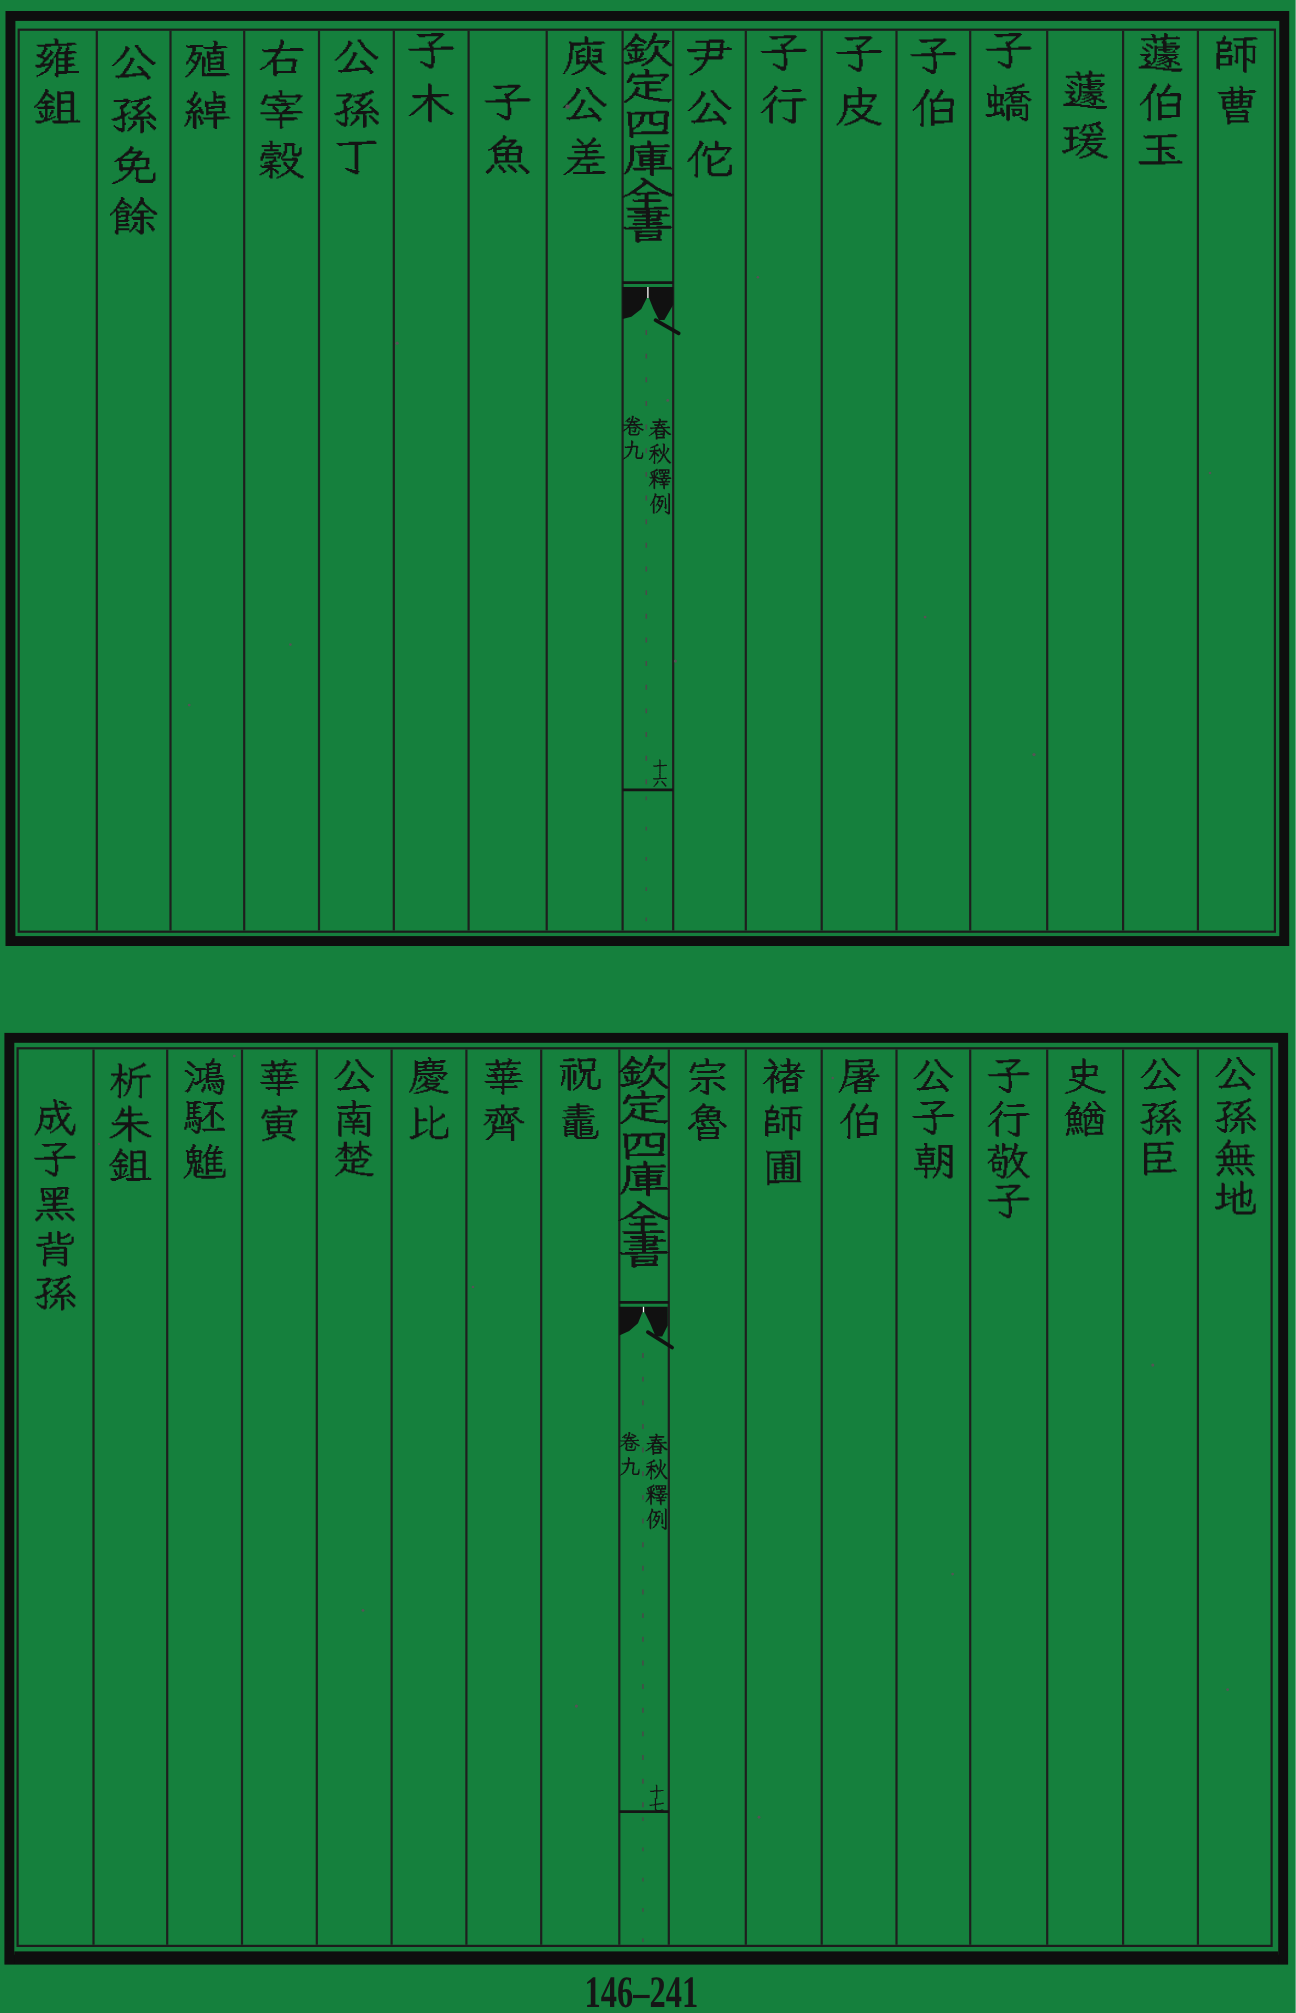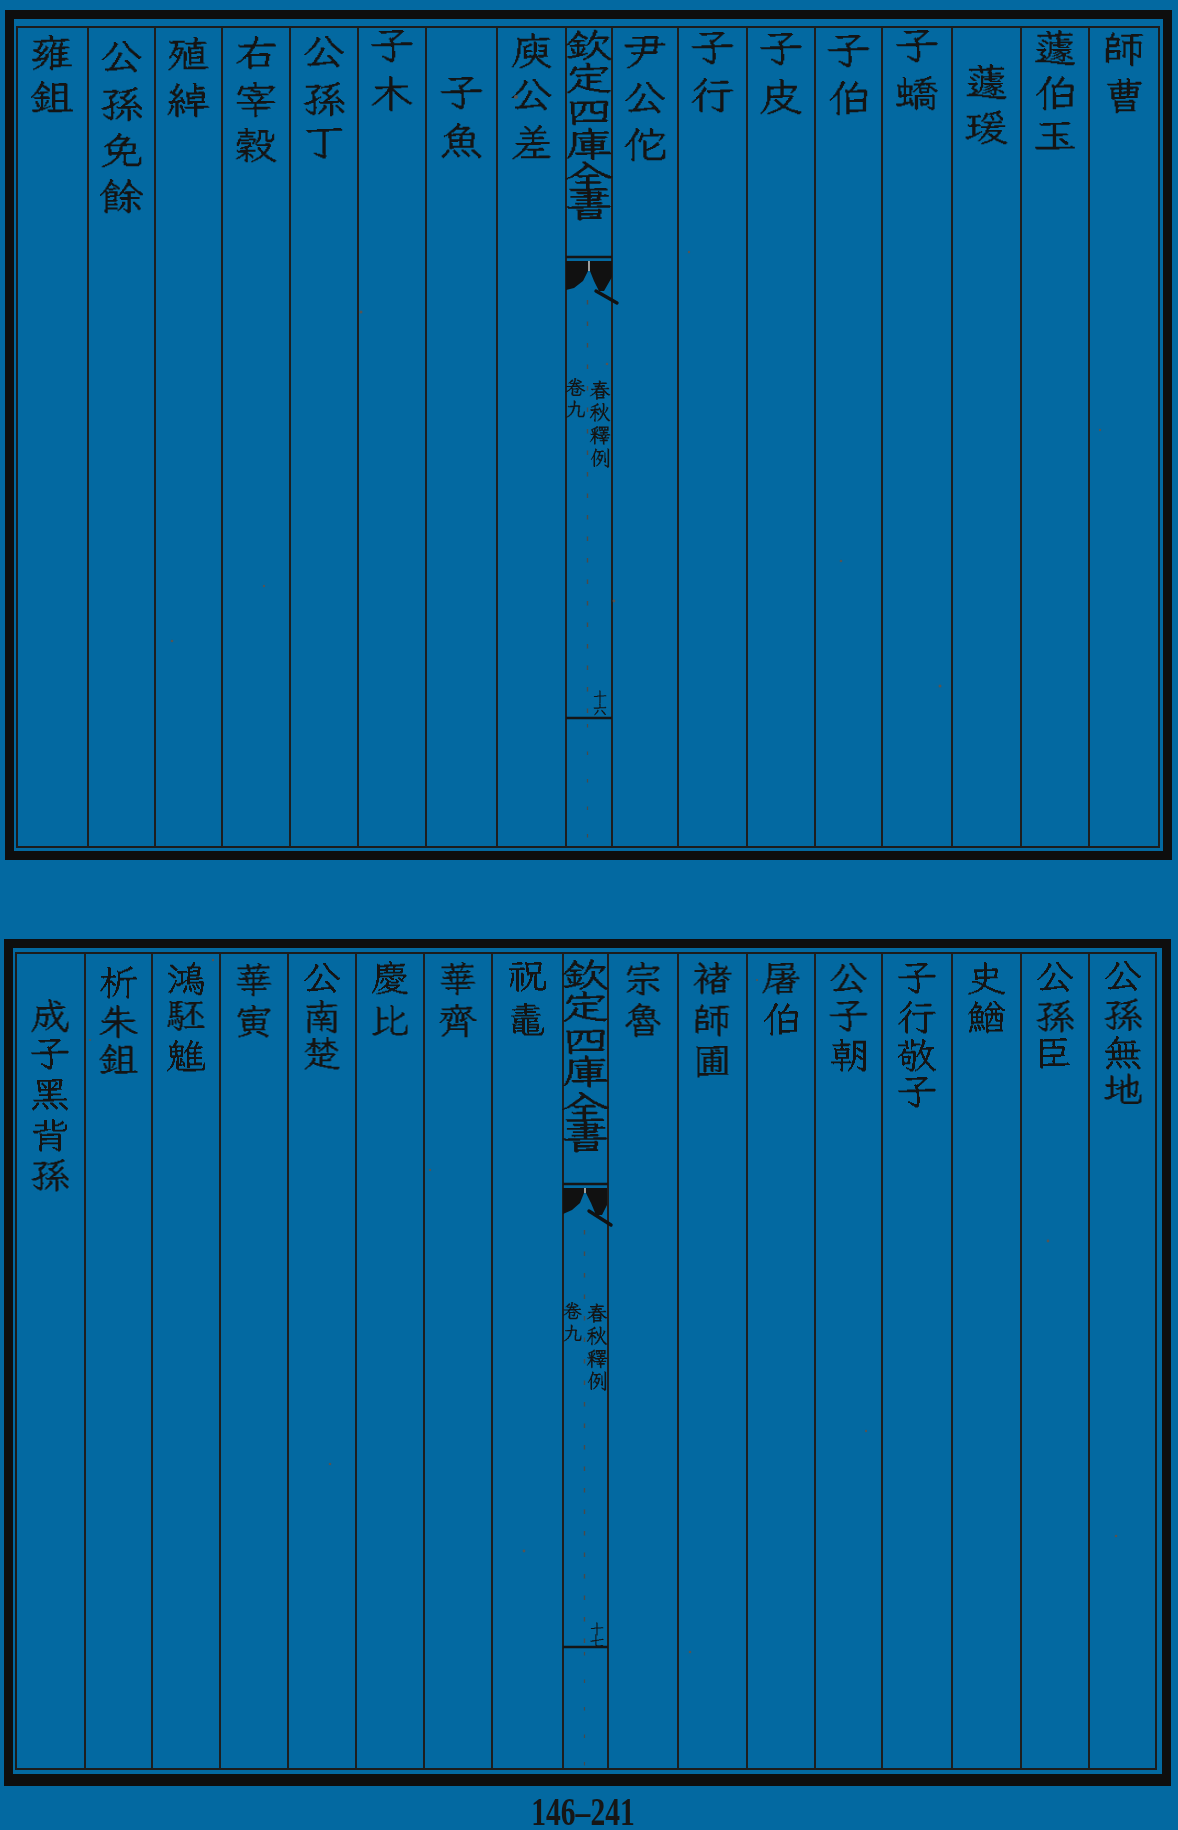--- a/index.html
+++ b/index.html
@@ -1,15 +1,15 @@
 <!DOCTYPE html>
 <html><head><meta charset="utf-8"><title>page</title>
 <style>
 html,body{margin:0;padding:0;background:#ffffff;}
-#page{position:relative;width:1178px;height:1830px;background:#0369a1;overflow:hidden;font-family:"Liberation Serif",serif;}
+#page{position:relative;width:1178px;height:1830px;background:#15803d;overflow:hidden;font-family:"Liberation Serif",serif;}
 svg{position:absolute;left:0;top:0;}
 </style></head><body>
 <div id="page">
 <svg width="1178" height="1830" viewBox="0 0 1178 1830" fill="#141414">
 <defs>
 <path id="u0" d="M15 0h3v1h-3zM16 1h3v4h-3zM26 4h7v1h-7zM8 5h26v1h-26zM1 6h29v1h-29zM2 7h11v1h-11zM19 7h1v1h-1zM26 7h1v1h-1zM7 8h2v1h-2zM19 8h3v2h-3zM26 8h2v1h-2zM7 9h3v2h-3zM25 9h3v2h-3zM18 10h3v2h-3zM6 11h3v2h-3zM12 11h1v1h-1zM25 11h2v1h-2zM12 12h2v1h-2zM18 12h2v1h-2zM24 12h9v1h-9zM5 13h3v2h-3zM12 13h3v1h-3zM17 13h17v1h-17zM11 14h3v1h-3zM17 14h13v1h-13zM1 15h6v1h-6zM10 15h4v1h-4zM16 15h3v2h-3zM24 15h3v3h-3zM1 16h5v1h-5zM10 16h3v1h-3zM2 17h5v1h-5zM9 17h3v1h-3zM15 17h4v1h-4zM4 18h7v1h-7zM15 18h1v1h-1zM17 18h2v1h-2zM24 18h8v1h-8zM6 19h5v1h-5zM14 19h1v1h-1zM17 19h15v1h-15zM7 20h3v1h-3zM12 20h3v3h-3zM17 20h12v1h-12zM6 21h3v1h-3zM17 21h2v4h-2zM24 21h3v3h-3zM6 22h2v1h-2zM5 23h2v1h-2zM11 23h4v1h-4zM4 24h10v1h-10zM24 24h8v1h-8zM0 25h14v1h-14zM17 25h16v1h-16zM0 26h8v1h-8zM11 26h2v1h-2zM17 26h13v1h-13zM1 27h4v1h-4zM10 27h3v1h-3zM17 27h2v4h-2zM24 27h3v4h-3zM9 28h3v1h-3zM8 29h3v2h-3zM7 31h3v1h-3zM17 31h19v2h-19zM5 32h4v1h-4zM4 33h3v1h-3zM16 33h10v1h-10zM3 34h3v1h-3zM16 34h3v2h-3zM1 35h3v1h-3zM1 36h1v1h-1zM17 36h2v1h-2z"></path>
 <path id="u1" d="M9 0h2v1h-2zM9 1h3v2h-3zM19 2h2v1h-2zM25 2h7v1h-7zM8 3h3v1h-3zM19 3h14v2h-14zM8 4h4v1h-4zM7 5h7v1h-7zM19 5h3v6h-3zM30 5h3v6h-3zM7 6h3v1h-3zM11 6h4v1h-4zM6 7h3v2h-3zM12 7h4v1h-4zM13 8h4v1h-4zM5 9h3v1h-3zM14 9h3v1h-3zM5 10h2v1h-2zM15 10h2v1h-2zM4 11h3v1h-3zM8 11h7v1h-7zM19 11h14v2h-14zM3 12h13v1h-13zM3 13h2v1h-2zM6 13h6v1h-6zM19 13h6v1h-6zM30 13h3v7h-3zM2 14h2v1h-2zM9 14h2v2h-2zM19 14h3v6h-3zM1 15h2v1h-2zM0 16h2v1h-2zM8 16h8v1h-8zM0 17h1v1h-1zM2 17h15v1h-15zM3 18h14v1h-14zM9 19h2v8h-2zM14 20h2v2h-2zM19 20h14v2h-14zM4 21h2v2h-2zM13 22h3v1h-3zM19 22h3v6h-3zM30 22h3v8h-3zM4 23h3v1h-3zM13 23h2v1h-2zM5 24h2v1h-2zM13 24h1v1h-1zM5 25h3v2h-3zM12 25h2v1h-2zM12 26h1v1h-1zM16 26h2v1h-2zM6 27h1v1h-1zM8 27h3v1h-3zM14 27h3v1h-3zM8 28h7v1h-7zM20 28h2v2h-2zM7 29h6v1h-6zM35 29h1v1h-1zM1 30h10v1h-10zM15 30h23v2h-23zM1 31h7v1h-7zM2 32h4v1h-4zM16 32h12v1h-12z"></path>
 <path id="u2" d="M19 0h3v2h-3zM11 1h2v1h-2zM11 2h3v1h-3zM20 2h3v1h-3zM11 3h4v1h-4zM21 3h3v2h-3zM11 4h3v1h-3zM10 5h4v1h-4zM22 5h3v2h-3zM10 6h3v1h-3zM9 7h3v2h-3zM23 7h3v1h-3zM24 8h3v1h-3zM8 9h3v1h-3zM24 9h4v1h-4zM7 10h4v1h-4zM25 10h4v1h-4zM7 11h3v1h-3zM26 11h4v1h-4zM6 12h3v1h-3zM15 12h3v1h-3zM27 12h4v1h-4zM5 13h3v1h-3zM15 13h4v1h-4zM28 13h4v1h-4zM4 14h3v1h-3zM15 14h3v2h-3zM29 14h4v1h-4zM4 15h2v1h-2zM30 15h4v1h-4zM3 16h2v1h-2zM14 16h3v2h-3zM31 16h5v1h-5zM2 17h2v1h-2zM32 17h4v1h-4zM1 18h2v1h-2zM13 18h3v2h-3zM33 18h2v1h-2zM0 19h2v1h-2zM12 20h3v2h-3zM21 20h3v1h-3zM21 21h4v1h-4zM11 22h3v1h-3zM22 22h4v1h-4zM10 23h4v1h-4zM23 23h3v1h-3zM10 24h3v1h-3zM24 24h3v1h-3zM9 25h3v2h-3zM25 25h3v1h-3zM24 26h5v1h-5zM8 27h3v1h-3zM17 27h13v1h-13zM7 28h23v1h-23zM3 29h17v1h-17zM27 29h4v1h-4zM3 30h11v1h-11zM28 30h4v1h-4zM5 31h1v1h-1zM29 31h3v1h-3zM29 32h2v1h-2z"></path>
 <path id="u3" d="M30 0h2v1h-2zM29 1h4v1h-4zM26 2h7v1h-7zM10 3h4v1h-4zM23 3h8v1h-8zM2 4h14v1h-14zM19 4h9v1h-9zM2 5h13v1h-13zM16 5h10v1h-10zM12 6h3v1h-3zM16 6h1v1h-1zM23 6h3v1h-3zM11 7h3v1h-3zM22 7h4v1h-4zM10 8h3v1h-3zM21 8h4v1h-4zM30 8h1v1h-1zM8 9h5v1h-5zM21 9h3v1h-3zM29 9h3v1h-3zM7 10h5v1h-5zM17 10h6v1h-6zM28 10h4v1h-4zM7 11h4v1h-4zM17 11h5v1h-5zM28 11h3v1h-3zM7 12h3v1h-3zM18 12h4v1h-4zM27 12h3v1h-3zM8 13h2v2h-2zM20 13h3v1h-3zM26 13h3v1h-3zM21 14h7v1h-7zM8 15h3v2h-3zM15 15h1v1h-1zM22 15h5v1h-5zM30 15h1v1h-1zM13 16h3v1h-3zM22 16h4v1h-4zM29 16h3v1h-3zM8 17h6v1h-6zM21 17h4v1h-4zM30 17h3v1h-3zM8 18h5v1h-5zM20 18h4v1h-4zM31 18h3v1h-3zM7 19h5v1h-5zM19 19h3v1h-3zM31 19h4v1h-4zM5 20h6v1h-6zM14 20h1v1h-1zM18 20h18v1h-18zM2 21h9v1h-9zM14 21h18v1h-18zM33 21h4v1h-4zM0 22h7v1h-7zM9 22h2v4h-2zM15 22h12v1h-12zM34 22h3v1h-3zM1 23h4v1h-4zM24 23h2v1h-2zM35 23h2v1h-2zM18 24h2v1h-2zM24 24h3v11h-3zM29 24h2v1h-2zM18 25h3v2h-3zM29 25h3v1h-3zM9 26h3v2h-3zM30 26h3v1h-3zM17 27h4v1h-4zM31 27h3v1h-3zM2 28h1v1h-1zM9 28h2v3h-2zM17 28h3v1h-3zM32 28h3v1h-3zM2 29h2v1h-2zM16 29h3v1h-3zM32 29h4v1h-4zM3 30h3v1h-3zM15 30h3v1h-3zM33 30h4v1h-4zM4 31h7v1h-7zM14 31h3v1h-3zM34 31h3v1h-3zM5 32h6v1h-6zM14 32h2v1h-2zM35 32h1v1h-1zM6 33h5v1h-5zM13 33h2v1h-2zM8 34h2v1h-2zM24 35h2v1h-2z"></path>
 <path id="u4" d="M15 0h2v1h-2zM15 1h3v1h-3zM14 2h4v1h-4zM14 3h3v1h-3zM13 4h4v1h-4zM22 4h2v1h-2zM12 5h14v1h-14zM11 6h14v1h-14zM10 7h4v1h-4zM21 7h4v1h-4zM9 8h4v1h-4zM20 8h4v1h-4zM8 9h3v1h-3zM19 9h4v1h-4zM7 10h3v1h-3zM18 10h4v1h-4zM5 11h4v1h-4zM17 11h14v1h-14zM4 12h27v1h-27zM3 13h20v1h-20zM28 13h3v4h-3zM2 14h2v1h-2zM6 14h2v3h-2zM17 14h2v1h-2zM16 15h3v4h-3zM6 17h3v3h-3zM28 17h2v2h-2zM15 19h3v1h-3zM27 19h3v1h-3zM6 20h25v2h-25zM6 22h12v1h-12zM19 22h4v1h-4zM7 23h2v1h-2zM14 23h3v1h-3zM20 23h2v7h-2zM13 24h3v2h-3zM35 25h1v1h-1zM12 26h3v1h-3zM34 26h2v5h-2zM11 27h3v1h-3zM10 28h3v1h-3zM9 29h3v1h-3zM8 30h3v1h-3zM19 30h3v1h-3zM6 31h4v1h-4zM20 31h3v1h-3zM33 31h3v1h-3zM5 32h4v1h-4zM20 32h16v1h-16zM3 33h4v1h-4zM20 33h15v1h-15zM1 34h4v1h-4zM22 34h12v1h-12zM0 35h3v1h-3z"></path>

